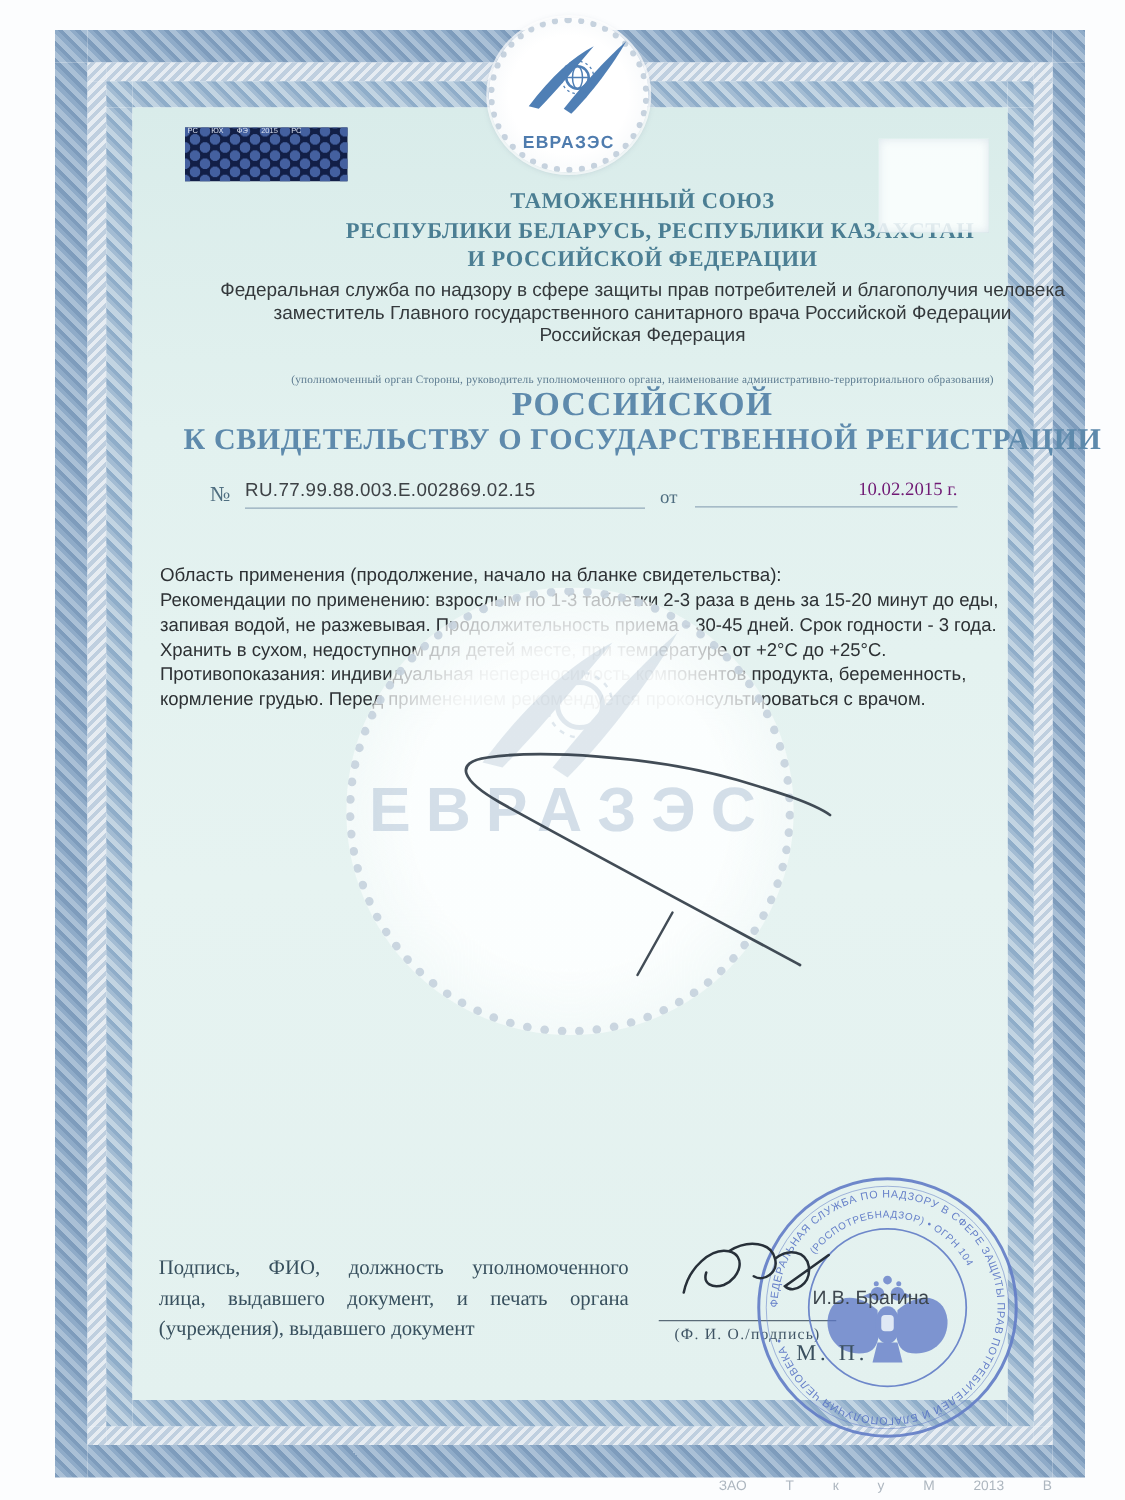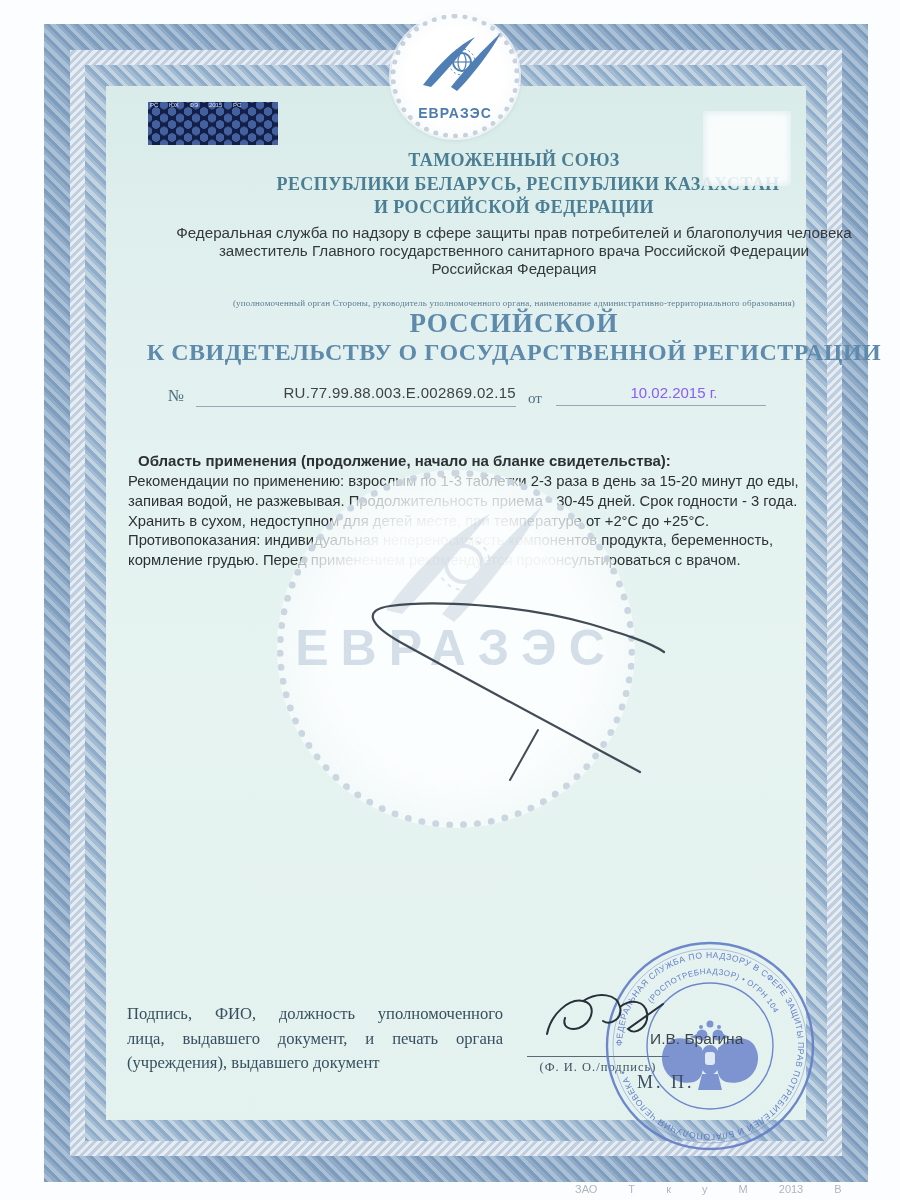--- a/index.html
+++ b/index.html
@@ -38,28 +38,28 @@
 
   
   .cline { position:absolute; left:106px; width:816px; text-align:center; }
   .h-serif { font-family:"Liberation Serif", serif; font-weight:bold; color:#4b7e93; font-size:18px; letter-spacing:.4px; }
   .h-sans  { font-size:15.2px; color:#34393c; }
   .note-sm { font-family:"Liberation Serif", serif; font-size:9px; color:#5d7b90; letter-spacing:.2px; }
   .title-blue { font-family:"Liberation Serif", serif; font-weight:bold; color:#5e8aac; }
 
   
   .no-sign { position:absolute; left:168px; top:386px; font-family:"Liberation Serif", serif; font-size:17px; color:#4f6e80; }
-  .u-line1 { position:absolute; left:196px; top:384px; width:320px; height:22px; border-bottom:1px solid #93a9ba; text-align:right;
+  .u-line1 { position:absolute; left:196px; top:384px; width:320px; height:22px; border-bottom:1px solid #93a9ba; text-align:left;
              font-size:15px; color:#3e4246; letter-spacing:.3px; }
   .ot-label { position:absolute; left:528px; top:390px; font-family:"Liberation Serif", serif; font-size:15px; color:#4f6e80; }
-  .u-line2 { position:absolute; left:556px; top:384px; width:210px; height:22px; border-bottom:1px solid #93a9ba; text-align:center;
-             font-size:15px; color:#8b5cf6; padding-left:26px; box-sizing:border-box; }
-
-  
-  .body-head { position:absolute; left:138px; top:452px; font-size:15px; font-weight:bold; color:#2d3134; }
+  .u-line2 { position:absolute; left:556px; top:384px; width:210px; height:22px; border-bottom:1px solid #93a9ba; text-align:right;
+             font-size:15px; color:#701a75; padding-left:26px; box-sizing:border-box;font-family:Liberation Serif, serif; }
+
+  
+  .body-head { position:absolute; left:128px; top:452px; font-size:15px; font-weight:normal; color:#2d3134; }
   .body-lines { position:absolute; left:128px; top:472px; width:672px; font-size:14.8px; color:#2d3134; }
   .body-lines div { line-height:19.8px; white-space:nowrap; }
 
   
   .wm-circle { position:absolute; left:277px; top:470px; width:358px; height:358px; border-radius:50%;
             border:7px dotted rgba(198,210,221,.9); box-sizing:border-box;
             background: radial-gradient(circle, rgba(252,254,254,.95) 52%, rgba(244,250,250,.25) 100%); }
   .wm-logo { position:absolute; left:86px; top:20px; opacity:.22; }
   .wm-label { position:absolute; left:0; right:0; top:142px; text-align:center; font-weight:bold; font-size:50px;
             color: rgba(148,172,196,.38); letter-spacing:12px; }

